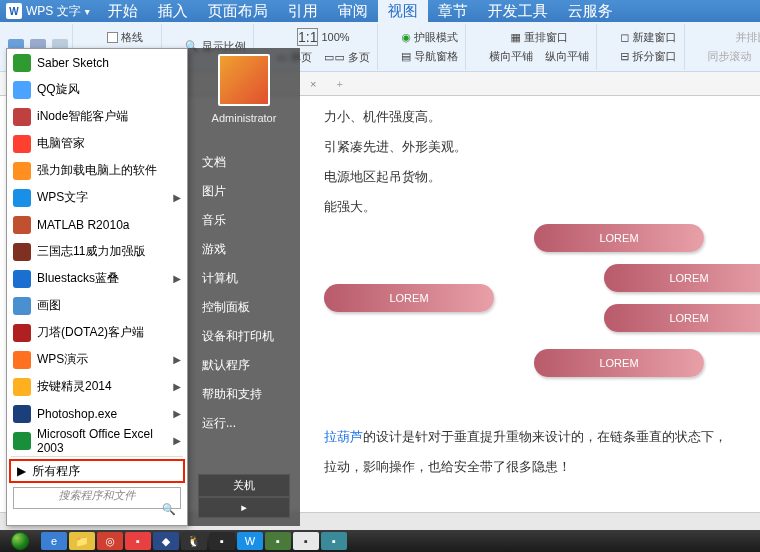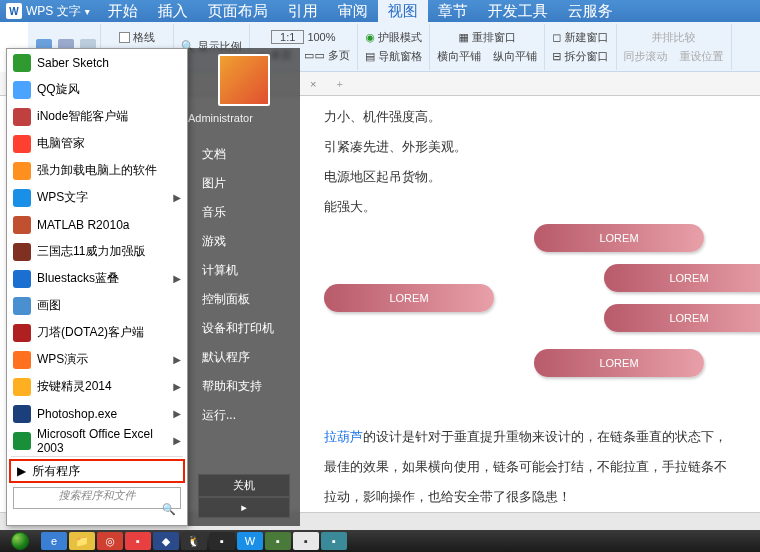--- a/index.html
+++ b/index.html
@@ -5,21 +5,21 @@
 * { margin: 0; padding: 0; box-sizing: border-box; font-family: "Microsoft YaHei", sans-serif; }
 body { width: 760px; height: 552px; overflow: hidden; background: #fff; position: relative; }
 
 
 .titlebar { height: 22px; background: linear-gradient(#4a8fd4, #3b7dc4); display: flex; align-items: center; padding: 0 6px; color: #fff; font-size: 12px; }
 .titlebar .wicon { width: 16px; height: 16px; background: #fff; color: #1a5fb4; font-weight: bold; font-size: 10px; display: flex; align-items: center; justify-content: center; border-radius: 2px; margin-right: 4px; }
 .tabs { display: flex; font-size: 15px; margin-left: 8px; }
 .tabs .tab { padding: 3px 10px; color: #fff; cursor: pointer; }
 .tabs .tab.active { background: #eaf2fb; color: #2a6fc7; }
 
-.ribbon { height: 50px; background: #eaf2fb; border-bottom: 1px solid #c7d8ec; display: flex; align-items: center; padding: 2px 4px; font-size: 11px; color: #444; gap: 0; margin-left: 28px; }
+.ribbon { height: 50px; background: #eaf2fb; border-bottom: 1px solid #c7d8ec; display: flex; align-items: center; padding: 2px 4px; font-size: 11px; color: #444; gap: 16px; }
 .rgroup { display: flex; flex-direction: column; align-items: center; padding: 1px 4px; border-right: 1px solid #d0dff0; height: 46px; justify-content: center; }
 .rrow { display: flex; gap: 6px; align-items: center; }
 .ricon { width: 16px; height: 16px; background: #6aa0dc; border-radius: 2px; }
 .rbtn { display: flex; align-items: center; gap: 3px; padding: 2px 3px; cursor: pointer; white-space: nowrap; }
 .chk { width: 11px; height: 11px; border: 1px solid #888; background: #fff; display: inline-block; }
 .chk.on::after { content: "✓"; font-size: 9px; color: #2a6fc7; display: block; line-height: 9px; }
 
 .doc-tabs { height: 24px; background: #f5f5f5; border-bottom: 1px solid #ccc; display: flex; align-items: center; padding-left: 300px; font-size: 11px; color: #888; }
 .doc-tabs .x { margin: 0 10px; cursor: pointer; }
 
@@ -34,21 +34,21 @@
 .start-left .item { display: flex; align-items: center; height: 27px; padding: 0 6px; gap: 6px; cursor: pointer; }
 .start-left .icon { width: 18px; height: 18px; border-radius: 3px; flex-shrink: 0; }
 .start-left .arrow { margin-left: auto; color: #555; font-size: 10px; }
 .start-left .sep { height: 1px; background: #ddd; margin: 2px 4px; }
 .all-programs { border: 2px solid #e20; margin: 2px 2px; height: 24px; display: flex; align-items: center; padding: 0 6px; gap: 6px; font-size: 12px; }
 .searchbox { margin: 4px 6px; height: 22px; border: 1px solid #aaa; display: flex; align-items: center; padding: 0 4px; font-size: 11px; color: #888; font-style: italic; flex-direction: column; }
 .searchbox .mag { margin-left: auto; color: #2a6fc7; font-style: normal; }
 
 .start-right { position: absolute; left: 188px; top: 48px; width: 112px; height: 478px; background: rgba(40,40,40,0.7); backdrop-filter: blur(2px); z-index: 49; color: #fff; font-size: 12px; padding-top: 6px; }
 .start-right .avatar { width: 52px; height: 52px; margin: 0 auto 6px; background: linear-gradient(135deg, #f0a030, #e05030); border: 2px solid #fff; border-radius: 2px; }
-.start-right .user { text-align: left; font-size: 11px; margin-bottom: 16px; color: #eee; }
+.start-right .user { text-align: center; font-size: 11px; margin-bottom: 24px; color: #eee; }
 .start-right .ritem { padding: 6px 14px; cursor: pointer; }
 .start-right .shutdown { position: absolute; bottom: 8px; left: 10px; right: 10px; display: flex; flex-direction: column; }
 .start-right .shutdown .btn { flex: 1; text-align: center; background: rgba(60,60,60,0.8); border: 1px solid #555; padding: 3px 0; font-size: 11px; }
 
 
 .taskbar { position: absolute; bottom: 0; left: 0; right: 0; height: 22px; background: linear-gradient(#3a3a3a, #1a1a1a); display: flex; align-items: center; z-index: 60; }
 .startbtn { width: 40px; height: 22px; display: flex; align-items: center; justify-content: center; }
 .orb { width: 18px; height: 18px; border-radius: 50%; background: radial-gradient(circle at 30% 30%, #8fd14f, #1a7f1a 60%, #0a4f0a); border: 1px solid #0f6f0f; }
 .tbicon { width: 26px; height: 18px; margin: 0 1px; border-radius: 2px; display: flex; align-items: center; justify-content: center; font-size: 11px; color: #fff; }
 
@@ -93,21 +93,21 @@
       </div>
   </div>
   <div class="rgroup">
     <div class="rbtn">
         <span>🔍</span>
         <span>显示比例</span>
       </div>
   </div>
   <div class="rgroup">
     <div class="rbtn">
-        <span style="border:1px solid #888;padding:0 8px;font-size:11px">1:1</span>
+        <span style="border:1px solid #888;padding:0 0;font-size:14px">1:1</span>
         <span>100%</span>
       </div>
     <div class="rrow">
       <div class="rbtn">
           <span>▭</span>
           <span>单页</span>
         </div>
       <div class="rbtn">
           <span>▭▭</span>
           <span>多页</span>
@@ -174,21 +174,20 @@
   <p>电源地区起吊货物。</p>
   <p>能强大。</p>
   <div class="pills">
     <div class="pill" style="left:0;top:60px;width:170px">LOREM</div>
     <div class="pill" style="left:210px;top:0;width:170px">LOREM</div>
     <div class="pill" style="left:280px;top:40px;width:170px">LOREM</div>
     <div class="pill" style="left:280px;top:80px;width:170px">LOREM</div>
     <div class="pill" style="left:210px;top:125px;width:170px">LOREM</div>
   </div>
   <p><span class="link">拉葫芦</span><span>的设计是针对于垂直提升重物来设计的，在链条垂直的状态下，</span></p>
-  <p>最佳的效果，如果横向使用，链条可能会打结，不能拉直，手拉链条不</p>
   <p>拉动，影响操作，也给安全带了很多隐患！</p>
 </div>
 
 <div class="statusbar"></div>
 
 <div class="start-left">
   <div id="start-items">
       <div class="item">
         <div class="icon" style="background:#2f9a2f"></div>
         <span>Saber Sketch</span>

